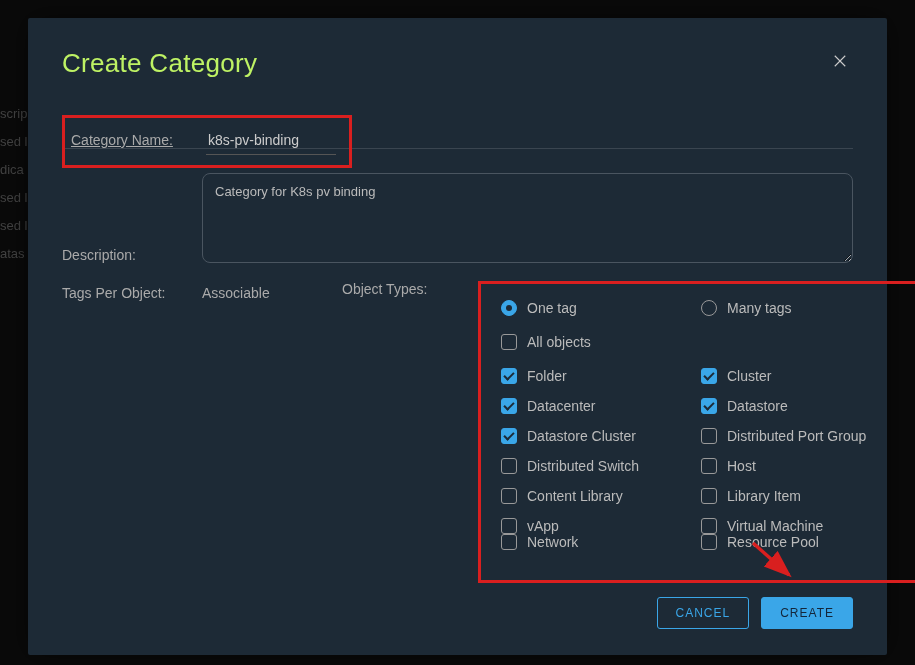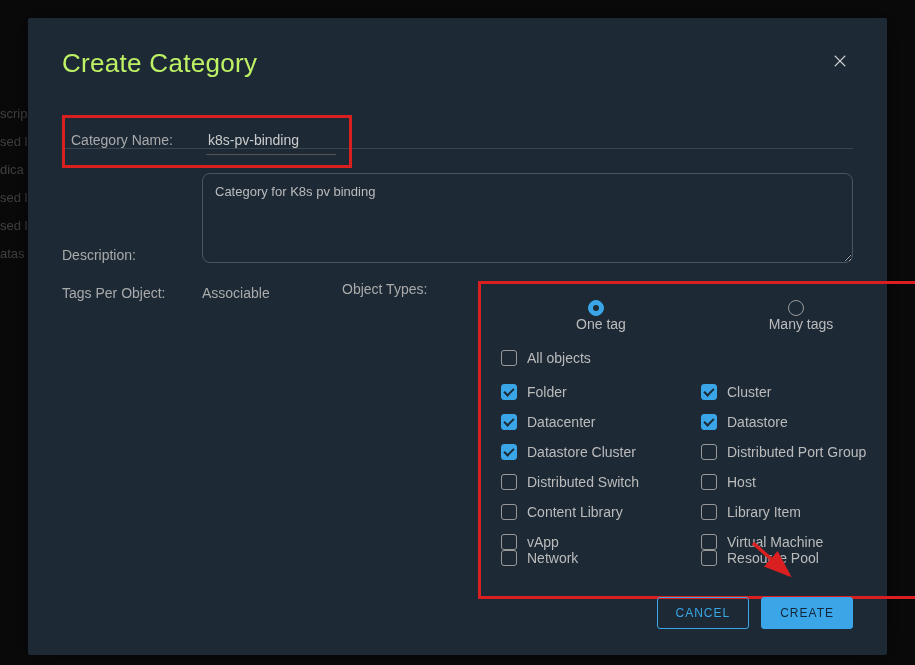--- a/index.html
+++ b/index.html
@@ -85,20 +85,21 @@
     }
     .row-name {
       border: 3px solid #d91f1f;
       padding: 10px 6px;
       margin-bottom: 2px;
       display: inline-flex;
       width: 290px;
     }
     .row-name .form-label {
       width: 135px;
+      text-decoration: underline;
     }
     .hr-line {
       border: none;
       border-top: 1px solid #3a4550;
       margin: 0 0 24px 0;
       margin-top: -22px;
     }
     .row-desc {
       margin-bottom: 18px;
       align-items: flex-end;
@@ -129,21 +130,20 @@
       display: flex;
     }
     .radio-row {
       margin-bottom: 18px;
     }
     .radio-item {
       display: flex;
       align-items: center;
       width: 200px;
       cursor: pointer;
-      flex-direction: column;
     }
     .radio-circle {
       width: 16px;
       height: 16px;
       border: 1.5px solid #999;
       border-radius: 50%;
       margin-right: 10px;
       display: flex;
       align-items: center;
       justify-content: center;

